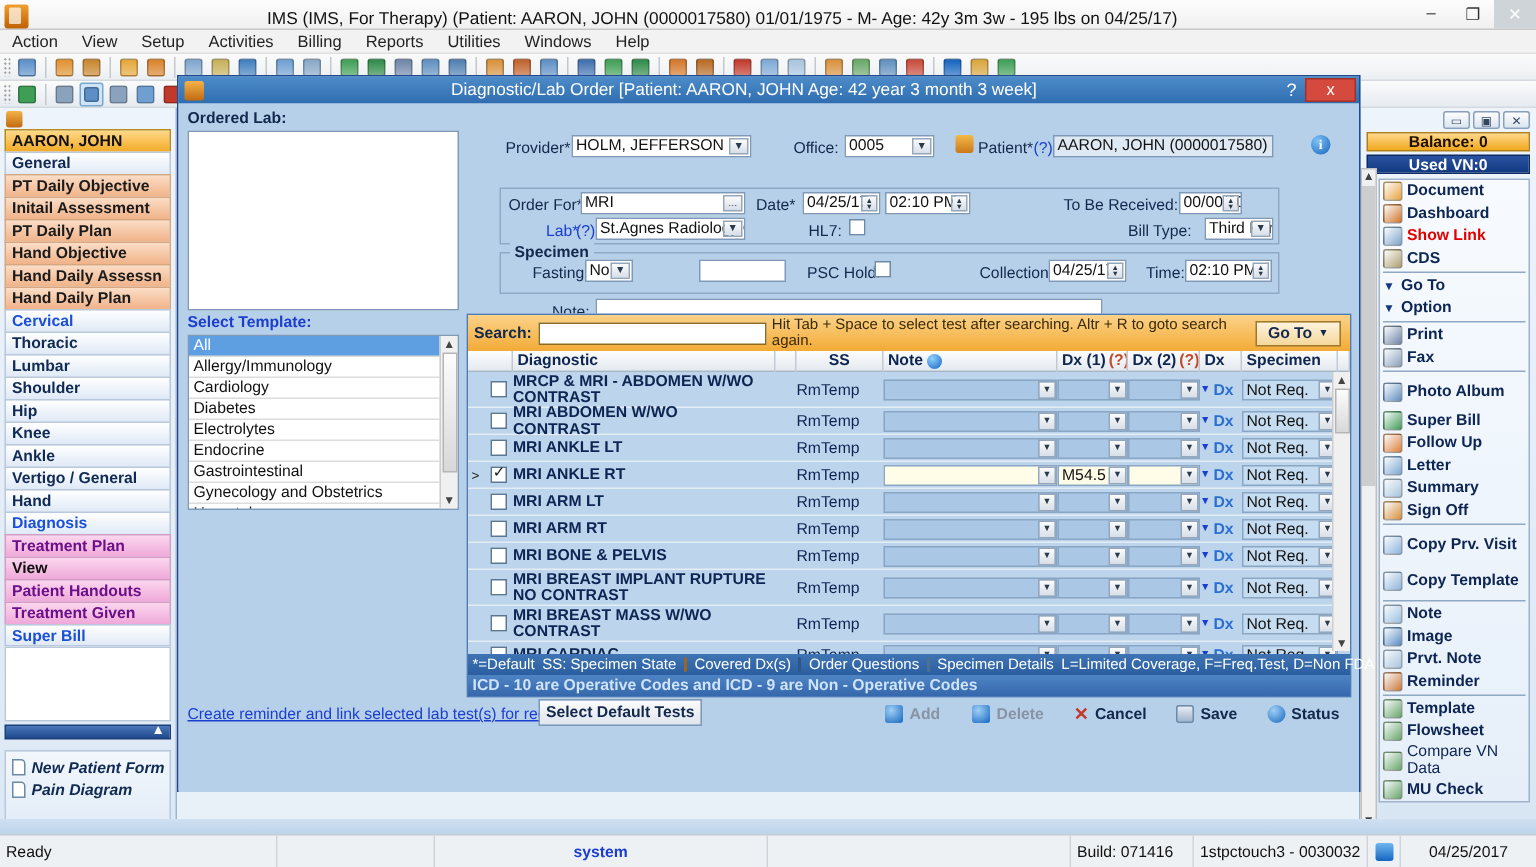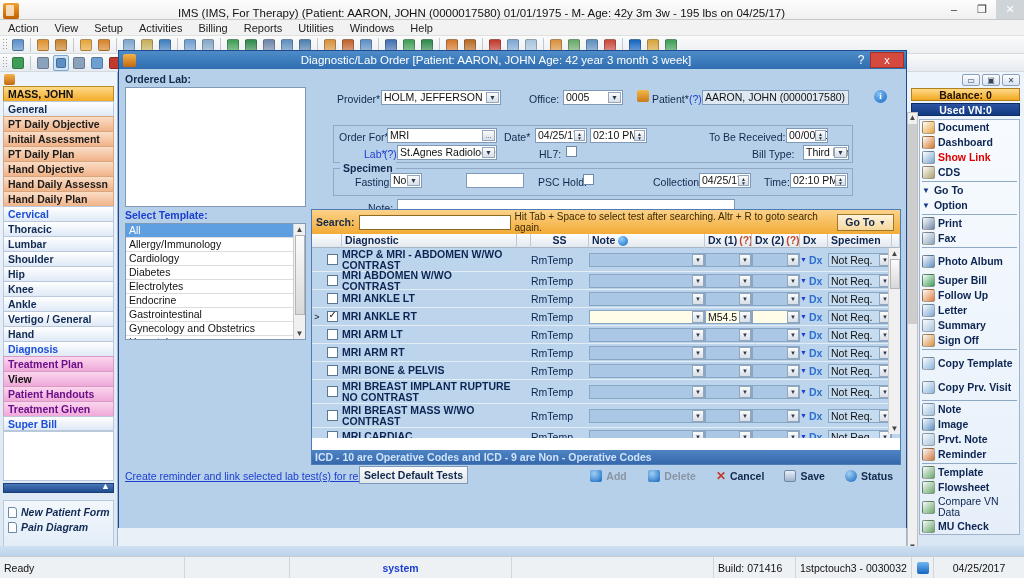--- a/index.html
+++ b/index.html
@@ -510,21 +510,21 @@
         <div class="ic" style="background: rgb(111, 159, 208); border: 1px solid rgba(0, 0, 0, 0.25);"></div>
       </div>
       <div class="tbtn">
         <div class="ic" style="background: rgb(192, 57, 43); border: 1px solid rgba(0, 0, 0, 0.25);"></div>
       </div>
     </div>
 
   <div class="leftbar">
     <div class="lb-icon"><i></i></div>
     <div class="lb-list" id="leftlist">
-        <div class="lb-item patient">MASS, JOHN</div>
+        <div class="lb-item patient">AARON, JOHN</div>
         <div class="lb-item ">General</div>
         <div class="lb-item orange">PT Daily Objective</div>
         <div class="lb-item orange">Initail Assessment</div>
         <div class="lb-item orange">PT Daily Plan</div>
         <div class="lb-item orange">Hand Objective</div>
         <div class="lb-item orange">Hand Daily Assessn</div>
         <div class="lb-item orange">Hand Daily Plan</div>
         <div class="lb-item blue-txt">Cervical</div>
         <div class="lb-item ">Thoracic</div>
         <div class="lb-item ">Lumbar</div>
@@ -618,25 +618,25 @@
           <span class="ricon" style="background: linear-gradient(to right bottom, rgba(255, 255, 255, 0.667), rgb(168, 196, 221)); border: 1px solid rgba(0, 0, 0, 0.3);"></span>
           <span class="lbl" style="font-size: 10.5px; font-weight: bold; color: rgb(13, 37, 82);">Summary</span>
         </div>
         <div class="rb-item">
           <span class="ricon" style="background: linear-gradient(to right bottom, rgba(255, 255, 255, 0.667), rgb(216, 145, 60)); border: 1px solid rgba(0, 0, 0, 0.3);"></span>
           <span class="lbl" style="font-size: 10.5px; font-weight: bold; color: rgb(13, 37, 82);">Sign Off</span>
         </div>
         <div class="rb-sep"></div>
         <div class="rb-item two">
           <span class="ricon" style="background: linear-gradient(to right bottom, rgba(255, 255, 255, 0.667), rgb(141, 181, 221)); border: 1px solid rgba(0, 0, 0, 0.3);"></span>
-          <span class="lbl" style="font-size: 10.5px; font-weight: bold; color: rgb(13, 37, 82);">Copy Template</span>
+          <span class="lbl" style="font-size: 10.5px; font-weight: bold; color: rgb(13, 37, 82);">Copy Prv. Visit</span>
         </div>
         <div class="rb-item two">
           <span class="ricon" style="background: linear-gradient(to right bottom, rgba(255, 255, 255, 0.667), rgb(141, 181, 221)); border: 1px solid rgba(0, 0, 0, 0.3);"></span>
-          <span class="lbl" style="font-size: 10.5px; font-weight: bold; color: rgb(13, 37, 82);">Copy Prv. Visit</span>
+          <span class="lbl" style="font-size: 10.5px; font-weight: bold; color: rgb(13, 37, 82);">Copy Template</span>
         </div>
         <div class="rb-sep"></div>
         <div class="rb-item">
           <span class="ricon" style="background: linear-gradient(to right bottom, rgba(255, 255, 255, 0.667), rgb(156, 192, 224)); border: 1px solid rgba(0, 0, 0, 0.3);"></span>
           <span class="lbl" style="font-size: 10.5px; font-weight: bold; color: rgb(13, 37, 82);">Note</span>
         </div>
         <div class="rb-item">
           <span class="ricon" style="background: linear-gradient(to right bottom, rgba(255, 255, 255, 0.667), rgb(93, 143, 197)); border: 1px solid rgba(0, 0, 0, 0.3);"></span>
           <span class="lbl" style="font-size: 10.5px; font-weight: bold; color: rgb(13, 37, 82);">Image</span>
         </div>
@@ -1157,20 +1157,31 @@
               <div class="c-end"></div>
             </div>
           </div>
 
         <div class="grid-scroll">
           <div class="ar">▲</div>
           <div class="thumb"></div>
           <div class="ar dn">▼</div>
         </div>
 
+        <div class="legend" id="legend">
+            <span>*=Default</span>
+            <span>SS: Specimen State</span>
+            <span class="lic" style="background: rgb(224, 145, 47); border: 1px solid rgba(0, 0, 0, 0.3);"></span>
+            <span>Covered Dx(s)</span>
+            <span class="lic" style="background: rgb(63, 127, 191); border: 1px solid rgba(0, 0, 0, 0.3);"></span>
+            <span>Order Questions</span>
+            <span class="lic" style="background: rgb(111, 159, 208); border: 1px solid rgba(0, 0, 0, 0.3);"></span>
+            <span>Specimen Details</span>
+            <span>L=Limited Coverage, F=Freq.Test, D=Non FDA</span>
+          </div>
         <div class="icdline">ICD - 10 are Operative Codes and ICD - 9 are Non - Operative Codes</div>
       </div>
 
       <div class="link-row">
         <a class="link-a" href="#">Create reminder and link selected lab test(s) for recursive order.</a>
       </div>
       <div class="sel-def">Select Default Tests</div>
       <div class="btn-bar">
         <div class="dbtn dim">
           <span class="bi" style="background:radial-gradient(circle at 35% 30%,#9fd0f5,#1565c0);"></span>

